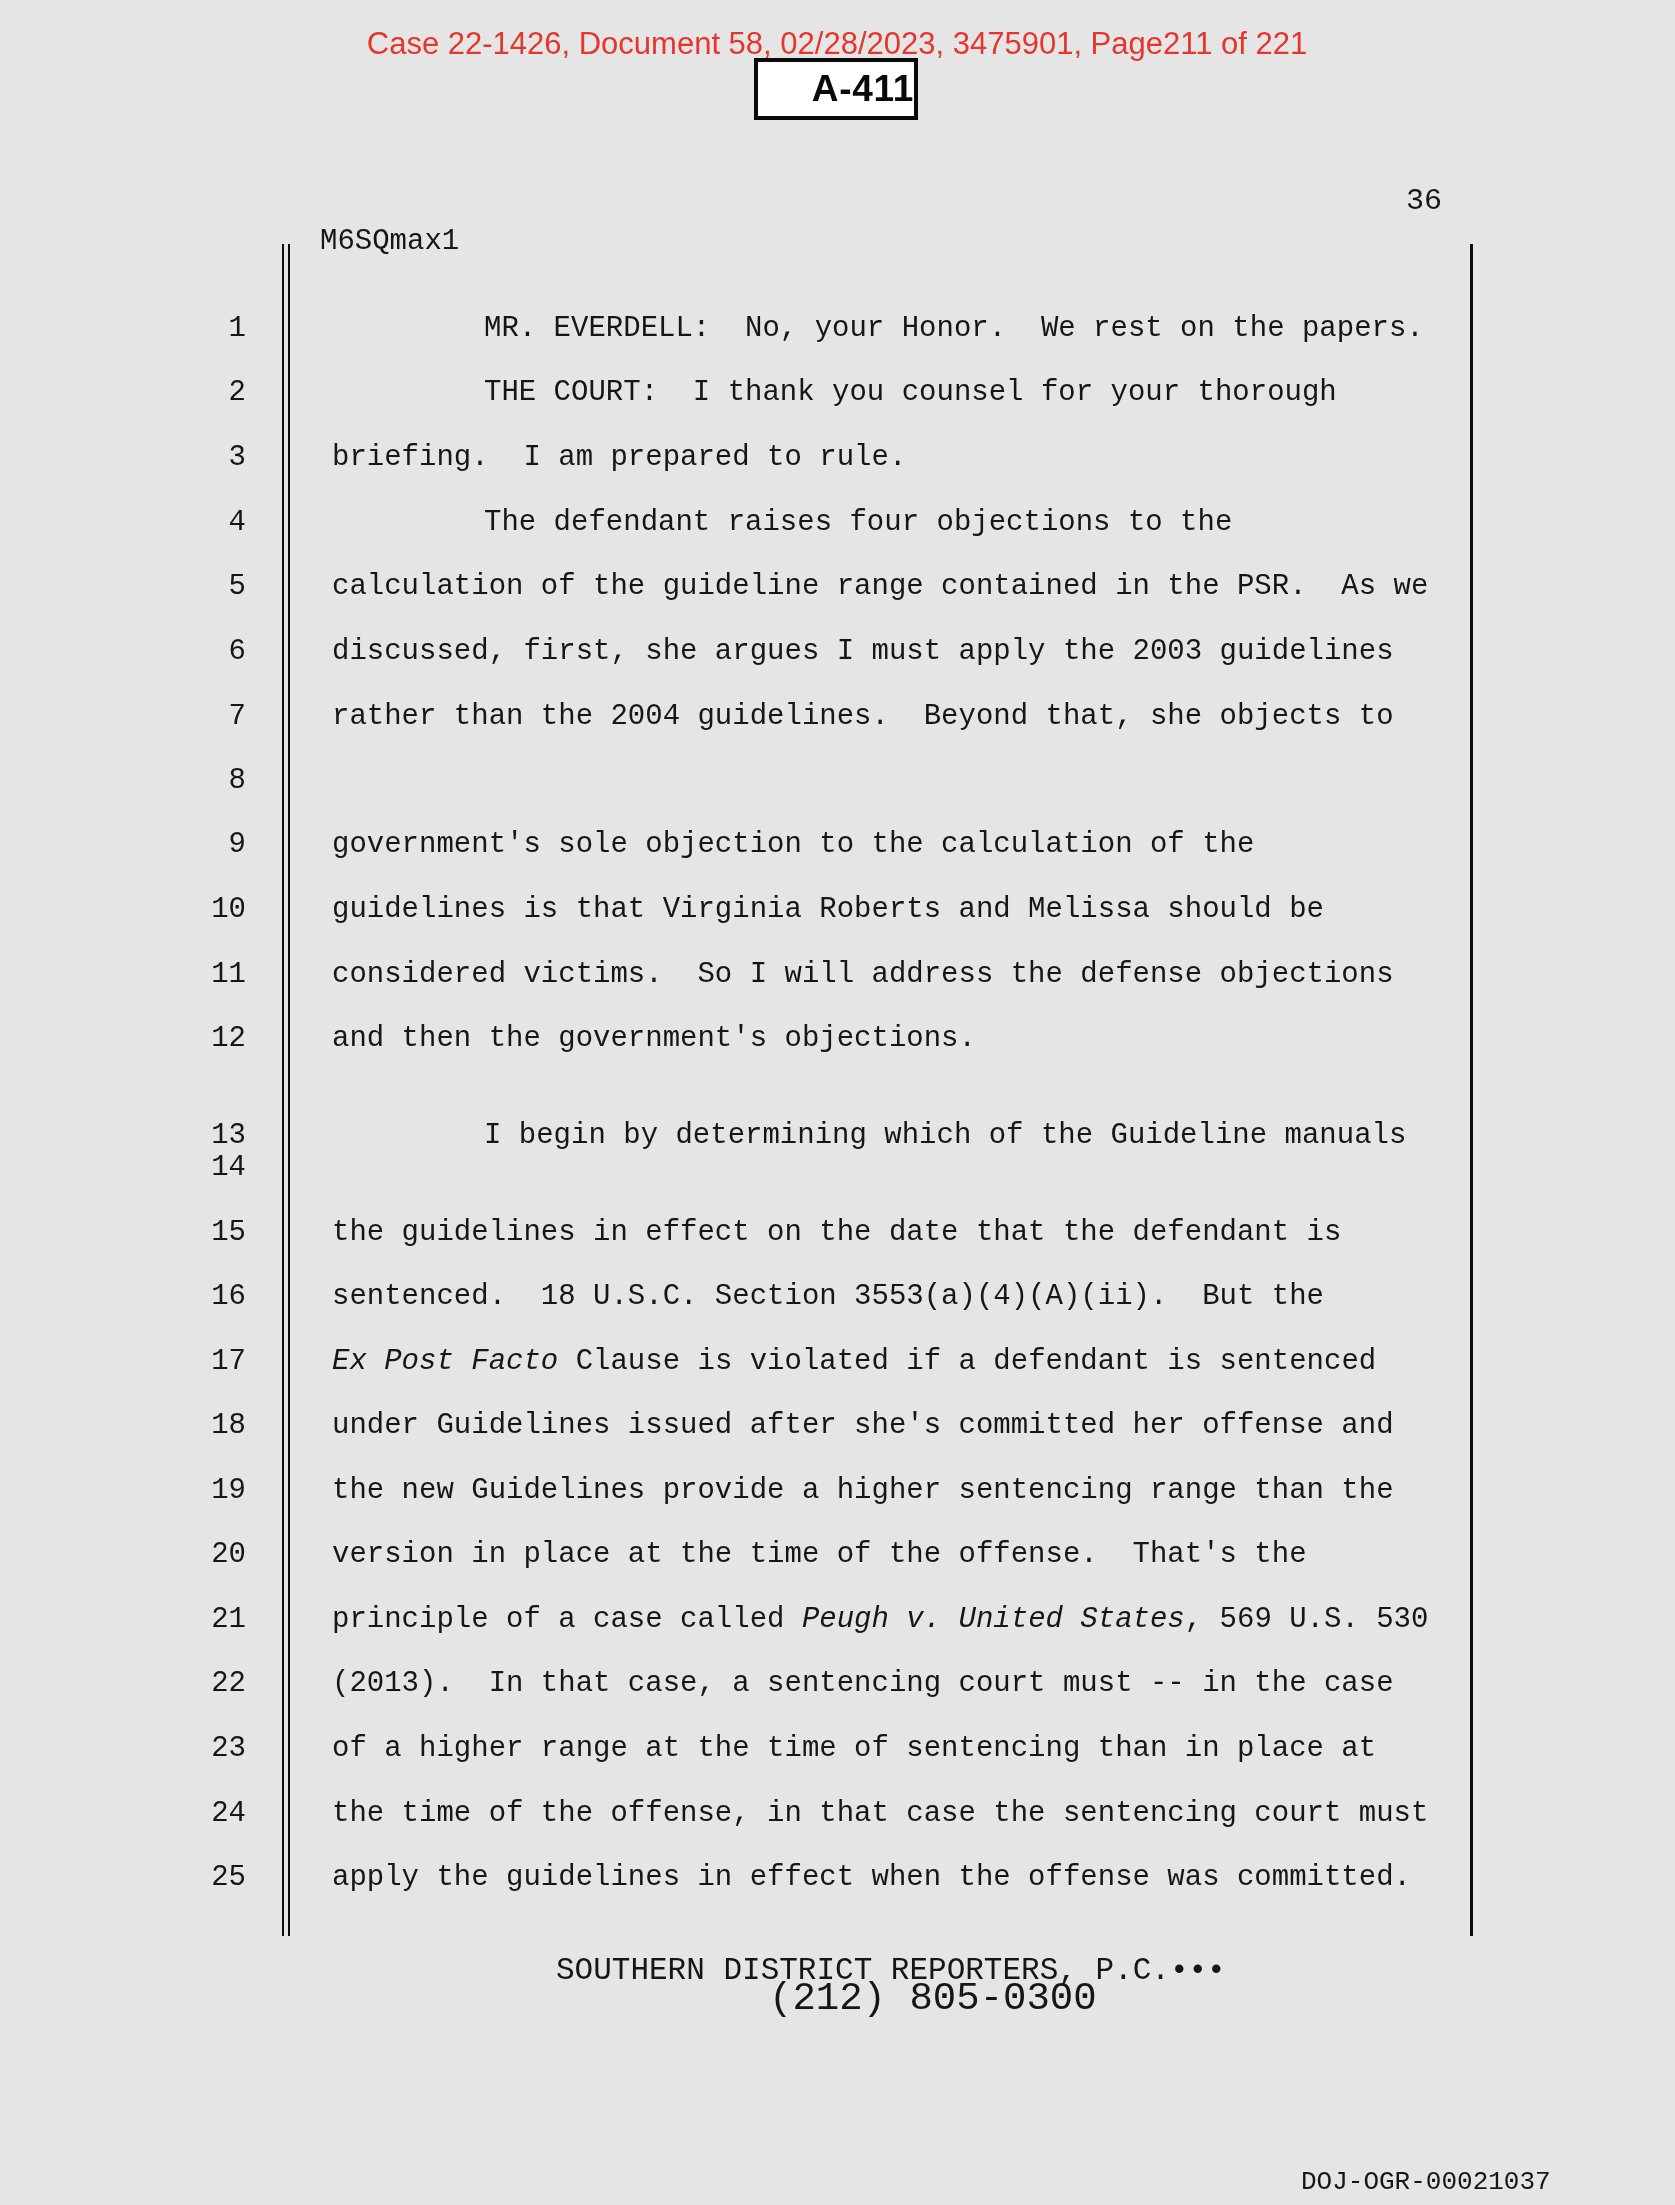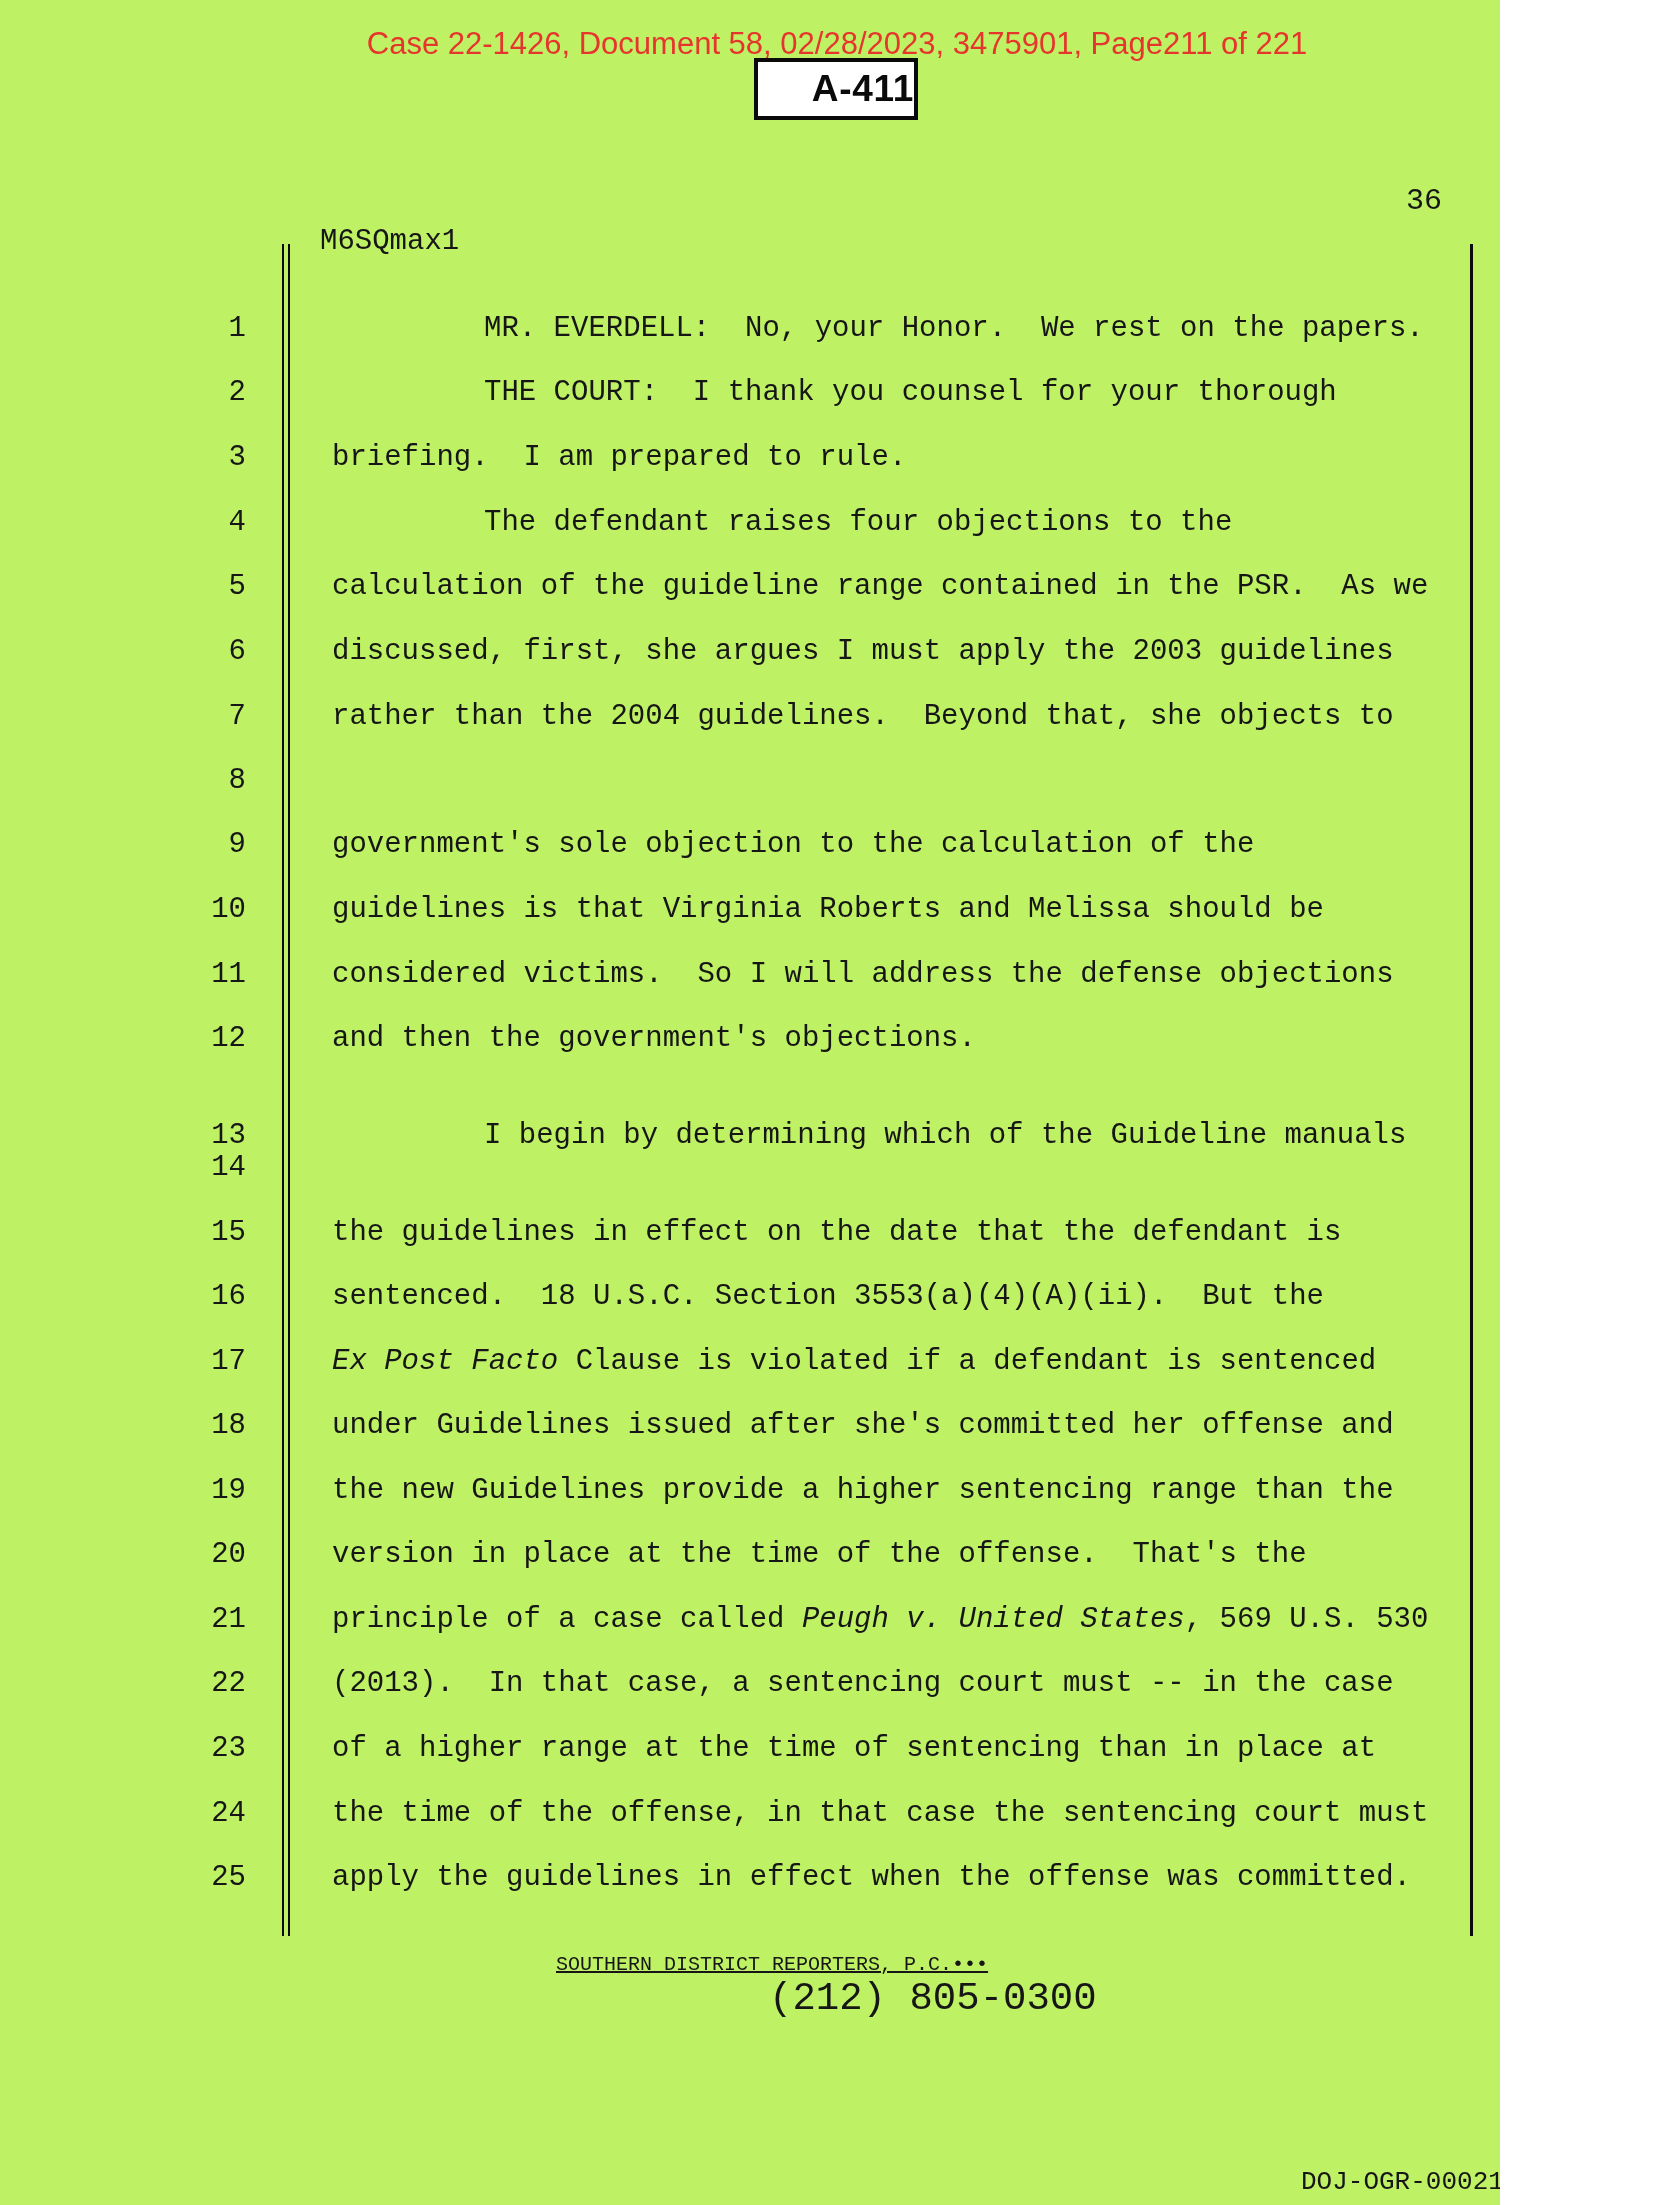--- a/index.html
+++ b/index.html
@@ -2,23 +2,23 @@
 <html style="font-size:10.5px"><head>
 <meta charset="utf-8">
 <style>
   html, body {
     margin: 0;
     padding: 0;
     background: #ffffff;
   }
   #page {
     position: relative;
-    width: 1500px;
+    width: 1675px;
     height: 2205px;
-    background: #bef264;
+    background: #e5e5e5;
     overflow: hidden;
     font-family: "Liberation Mono", "DejaVu Sans Mono", monospace;
     color: #161616;
   }
   .stamp {
     position: absolute;
     left: 0;
     top: 28px;
     width: 1674px;
     text-align: center;
@@ -102,24 +102,23 @@
     font-size: 29px;
     line-height: 1;
     white-space: pre;
   }
   .t-text.indented { left: 484px; }
   .seg-italic { font-style: italic; }
   .footer-reporter {
     position: absolute;
     left: 556px;
     top: 1955px;
-    font-size: 20px;
-    line-height: 1;
-    white-space: pre;
-    text-decoration: underline;
+    font-size: 31px;
+    line-height: 1;
+    white-space: pre;
   }
   .footer-phone {
     position: absolute;
     left: 769px;
     top: 1963px;
     font-size: 39px;
     line-height: 1;
     white-space: pre;
     margin-top: 17px;
   }

